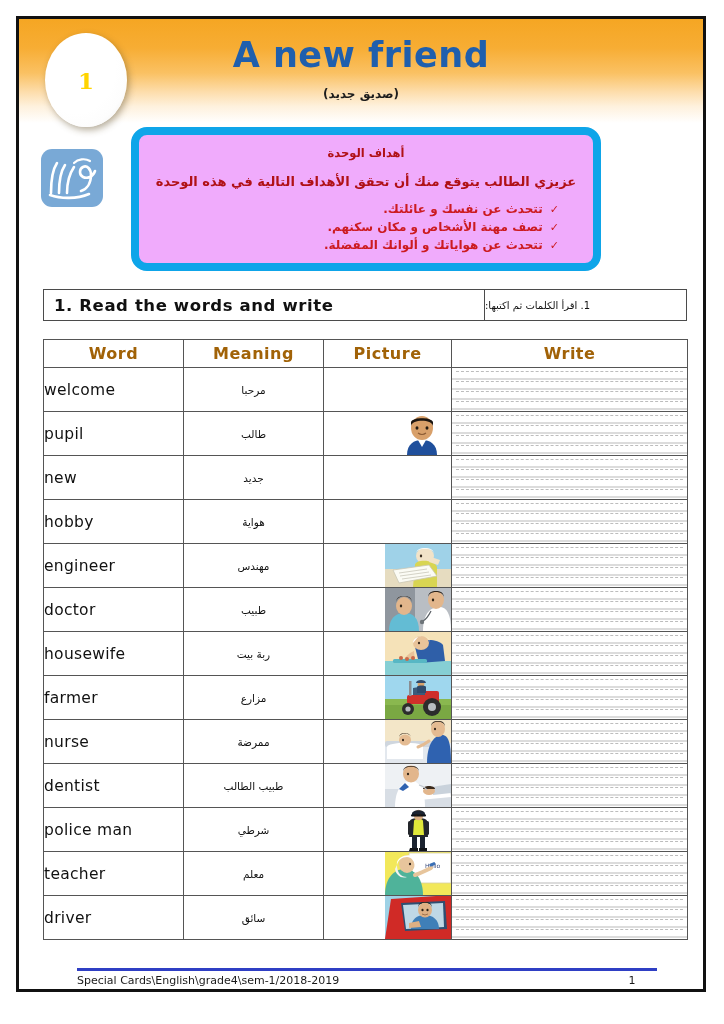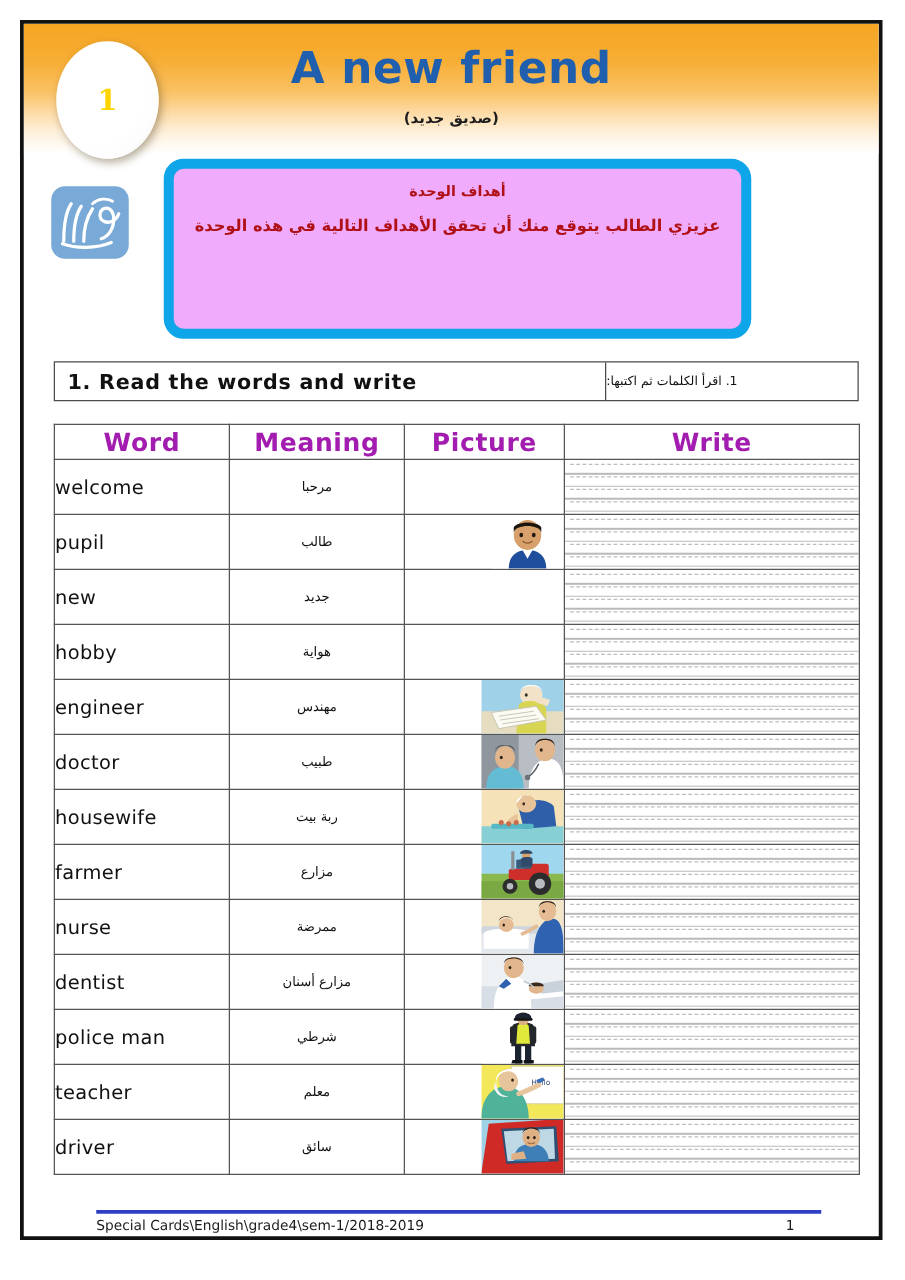--- a/index.html
+++ b/index.html
@@ -218,23 +218,23 @@
   .vocab-table th,
   .vocab-table td {
     border: 1.2px solid #555555;
     padding: 0;
     vertical-align: middle;
     box-sizing: border-box;
   }
   .vocab-table th {
     height: 28px;
     font-family: "DejaVu Sans", sans-serif;
-    font-size: 20px;
+    font-size: 16px;
     font-weight: bold;
-    color: #a21caf;
+    color: #a16207;
     text-align: center;
     letter-spacing: 0.5px;
   }
   .col-word    { width: 140px; }
   .col-meaning { width: 140px; }
   .col-picture { width: 128px; }
   .col-write   { width: 236px; }
 
   .cell-word {
     height: 44px;
@@ -354,20 +354,31 @@
           <path d="M40 42 C46 40, 50 34, 50 26 C50 20, 46 16, 42 18 C38 20, 38 26, 42 28 C46 30, 52 28, 54 22"></path>
           <path d="M9 46 C20 50, 36 50, 48 45"></path>
         </g>
         <path d="M33 14 C37 10, 44 9, 49 12" fill="none" stroke="#ffffff" stroke-width="2.2" stroke-linecap="round"></path>
       </svg>
     </div>
 
     <div class="objectives">
       <div class="obj-title">أهداف الوحدة</div>
       <div class="obj-lead">عزيزي الطالب يتوقع منك أن تحقق الأهداف التالية في هذه الوحدة</div>
+      <ul class="obj-list">
+        <li class="obj-item">
+          <span class="obj-check">✓</span><span>تتحدث عن نفسك و عائلتك.</span>
+        </li>
+        <li class="obj-item">
+          <span class="obj-check">✓</span><span>تصف مهنة الأشخاص و مكان سكنهم.</span>
+        </li>
+        <li class="obj-item">
+          <span class="obj-check">✓</span><span>تتحدث عن هواياتك و ألوانك المفضلة.</span>
+        </li>
+      </ul>
     </div>
 
     <div class="instruction">
       <div class="instr-en">1.  Read the words and write</div>
       <div class="instr-ar">1. اقرأ الكلمات ثم اكتبها:</div>
     </div>
 
     <table class="vocab-table">
       <colgroup>
         <col class="col-word">
@@ -599,21 +610,21 @@
               <div class="write-dots">
                 <div class="write-line" style="top: 3px;"></div>
                 <div class="write-line" style="top: 13px;"></div>
                 <div class="write-line" style="top: 23px;"></div>
                 <div class="write-line" style="top: 33px;"></div>
               </div>
             </td>
           </tr>
           <tr>
             <td class="cell-word">dentist</td>
-            <td class="cell-meaning">مزارع أسنان</td>
+            <td class="cell-meaning">طبيب الطالب</td>
             <td class="cell-picture">
               <div class="thumb-wrap">
     <svg viewBox="0 0 66 44" preserveAspectRatio="none">
       <rect width="66" height="44" fill="#eef1f4"></rect>
       <rect y="26" width="66" height="18" fill="#d8dee5"></rect>
       <path d="M22 26 L64 22 L66 34 L24 38 Z" fill="#ffffff"></path>
       <path d="M46 24 L66 21 L66 30 L48 32 Z" fill="#c9d2db"></path>
       <path d="M10 44 C10 26 18 18 26 18 C34 18 40 26 40 44 Z" fill="#ffffff"></path>
       <ellipse cx="26" cy="11" rx="8" ry="8.5" fill="#e2b68c"></ellipse>
       <path d="M18 9 C18 2 34 2 34 9 C34 4 30 3 26 3 C22 3 18 4 18 9 Z" fill="#2d2219"></path>

